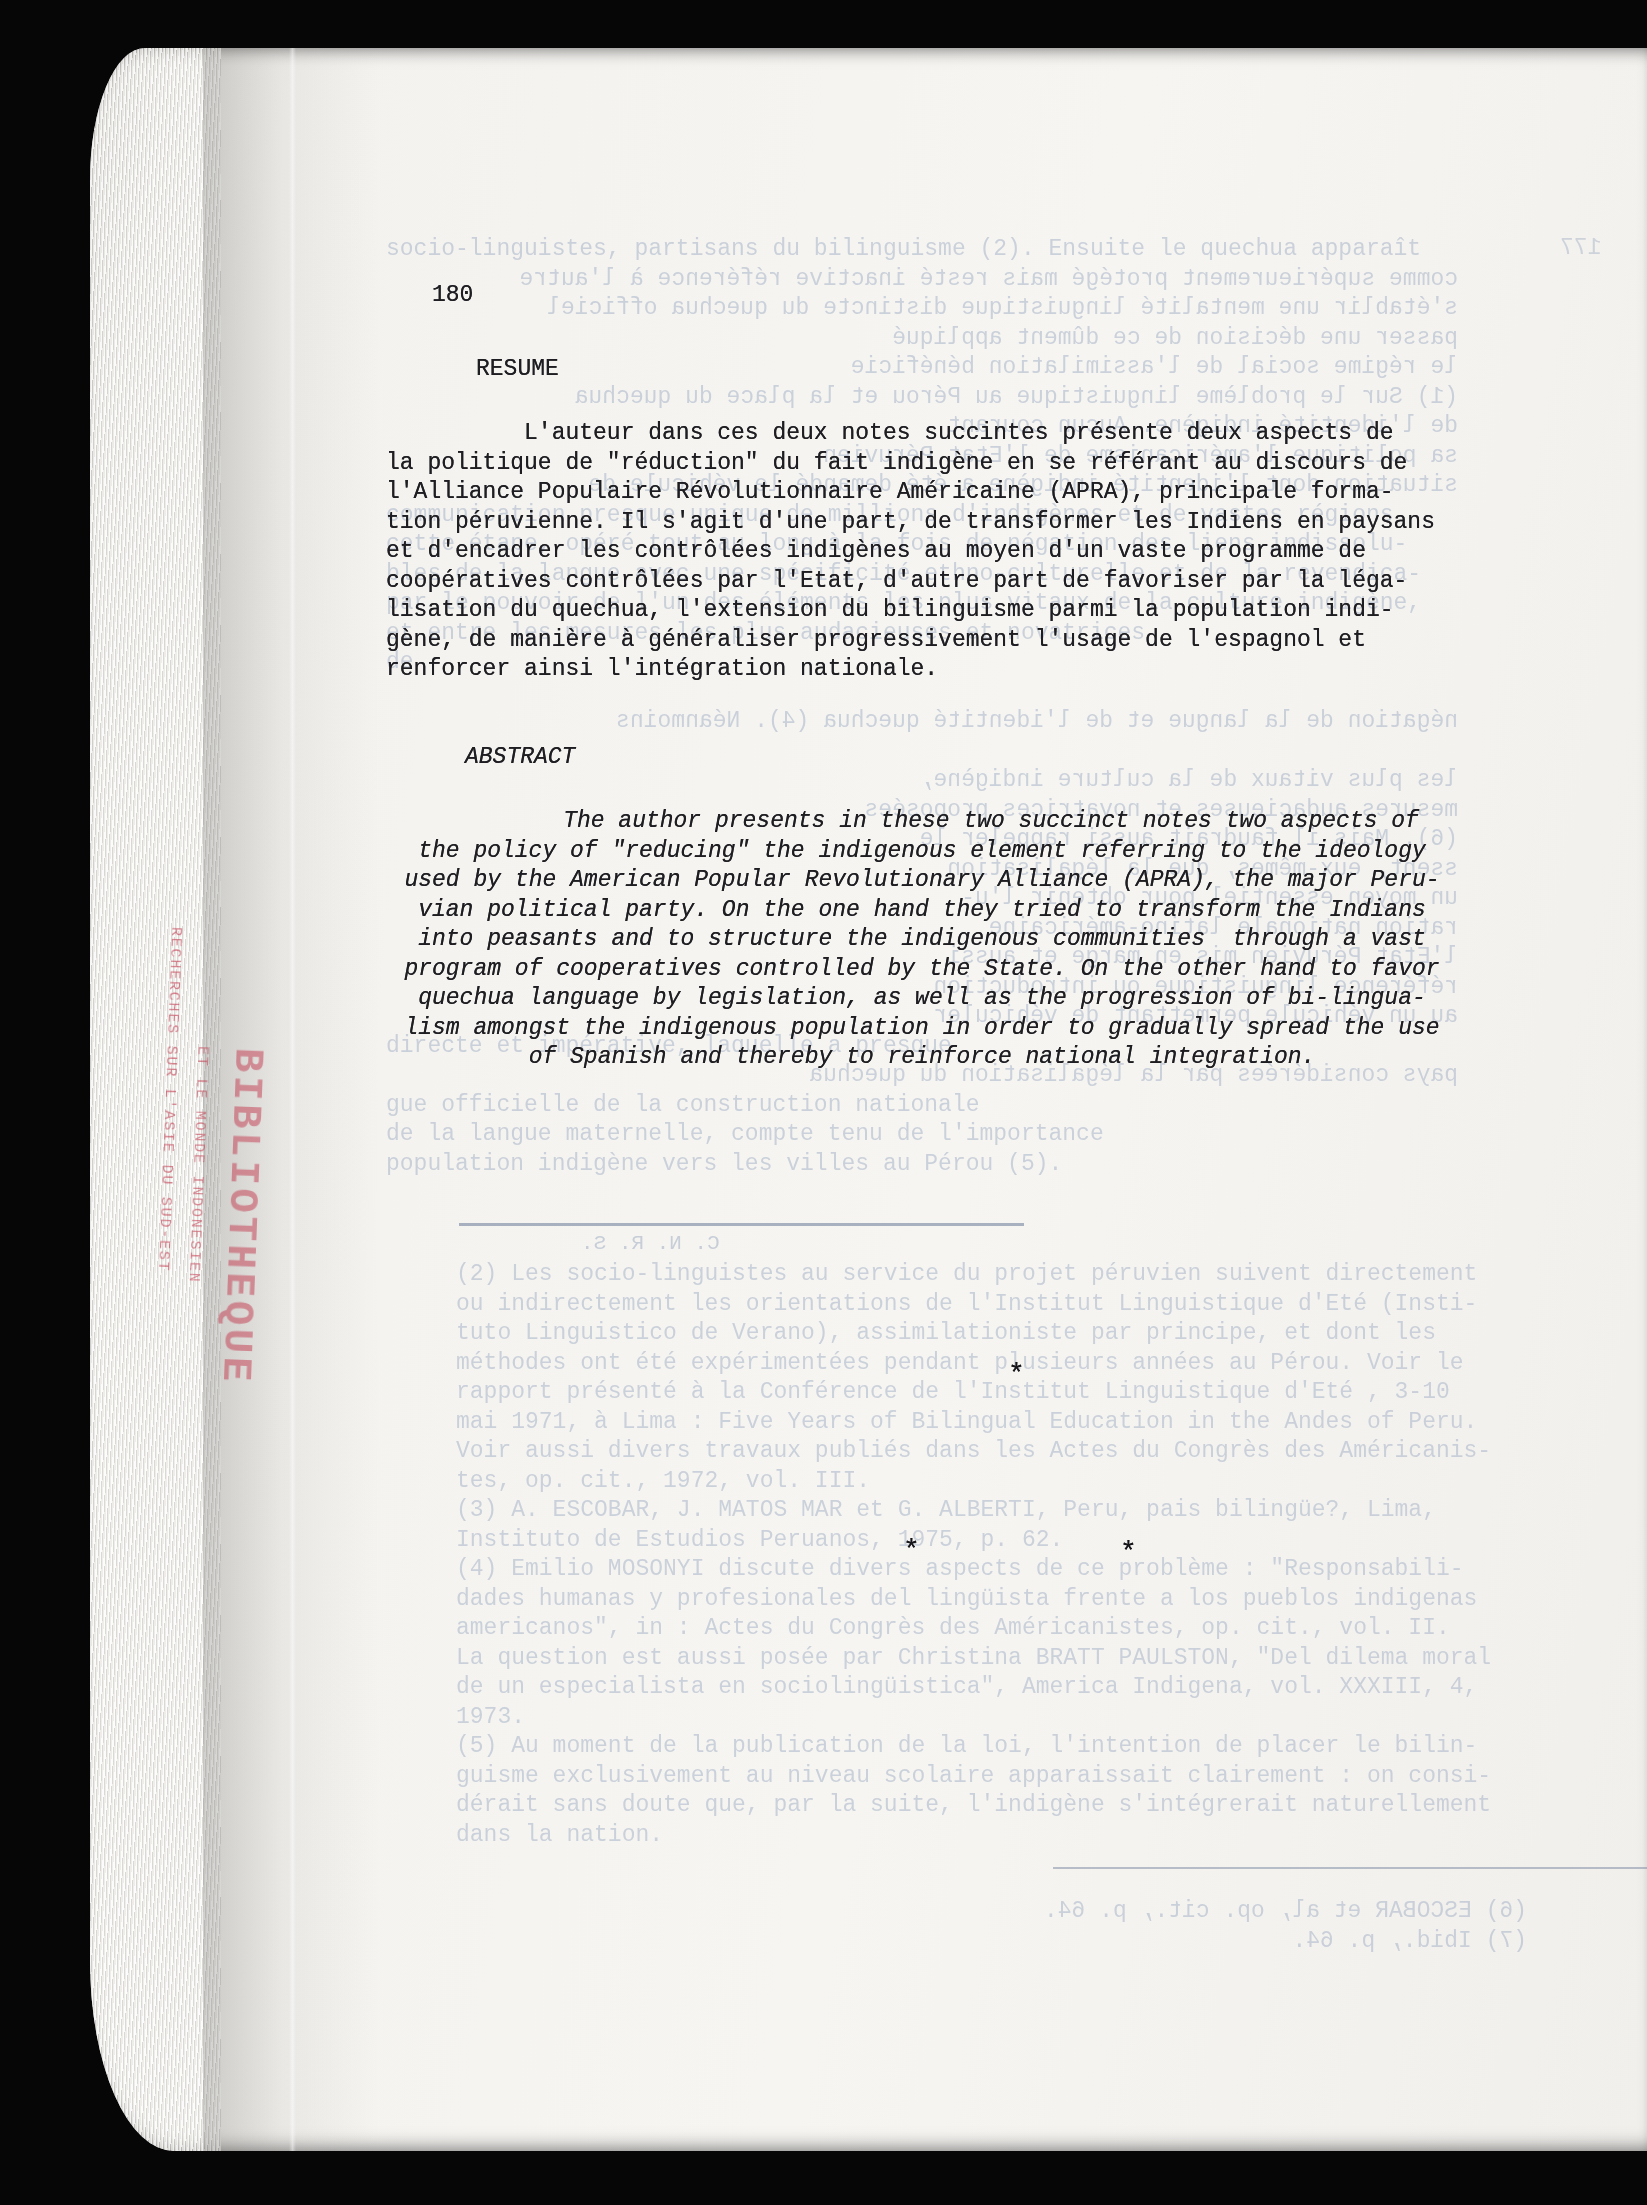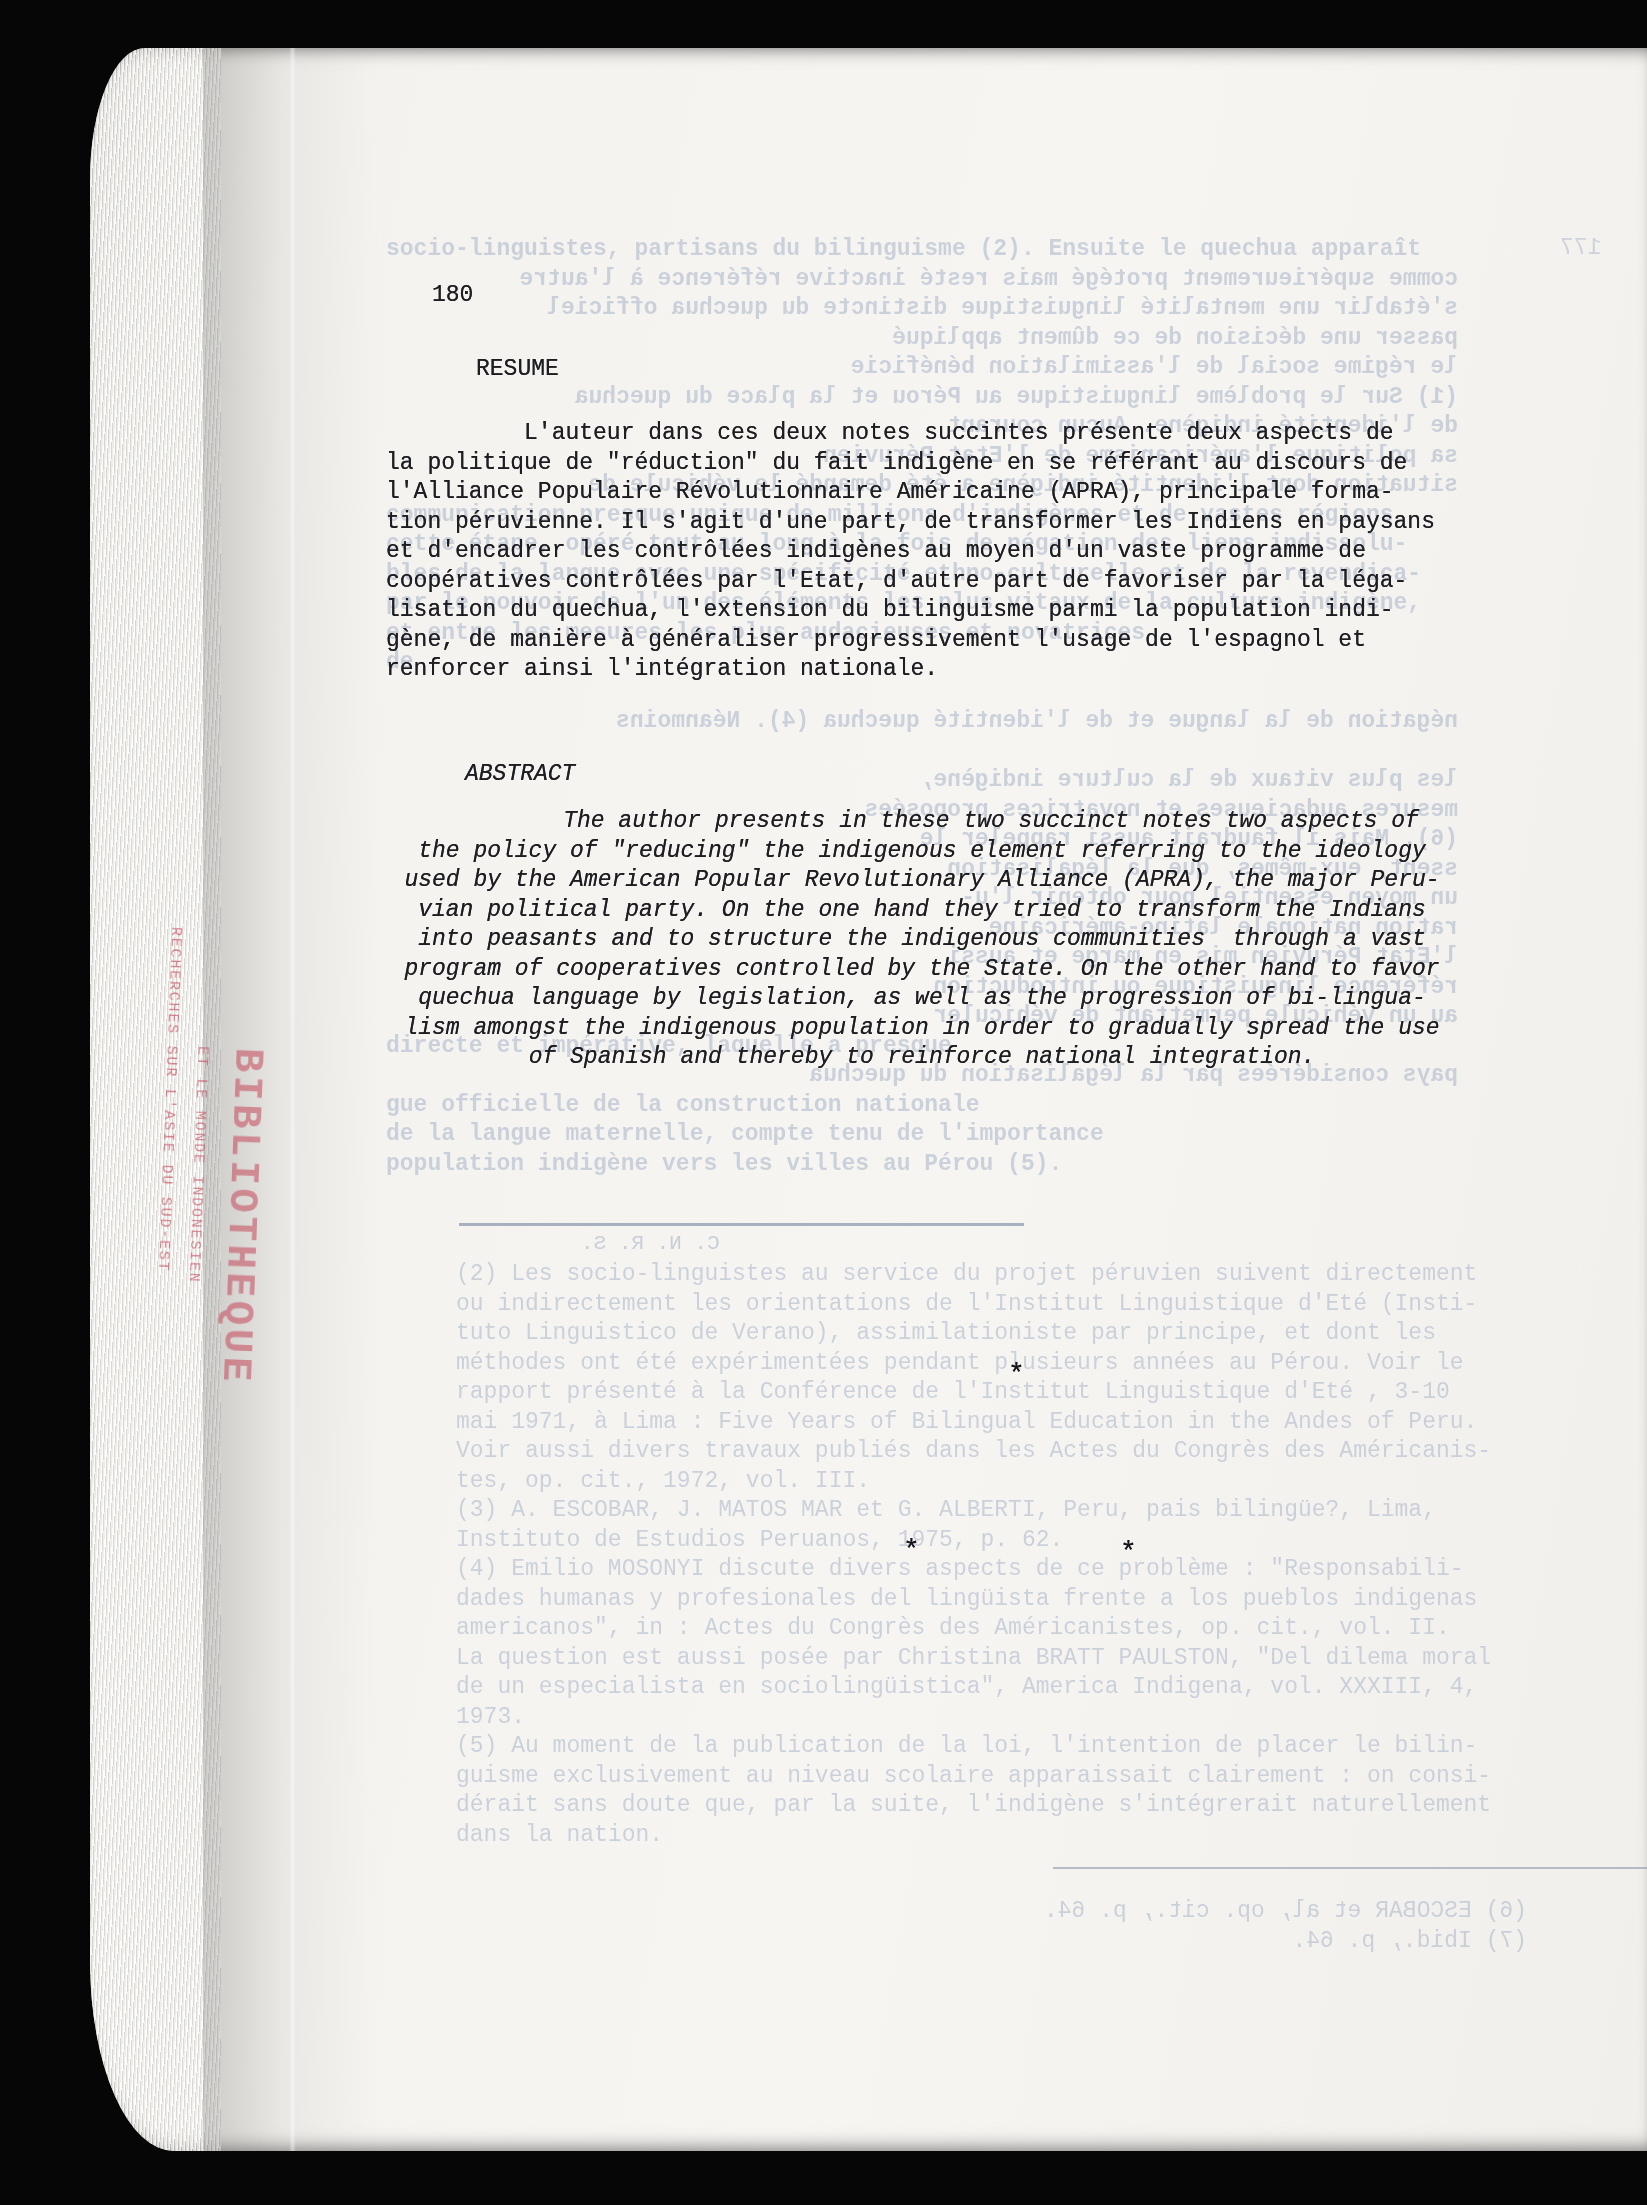--- a/index.html
+++ b/index.html
@@ -41,37 +41,37 @@
   }
   .stamp-small-1 { left:111px; top:875px;  font-size:15px; letter-spacing:1.8px; opacity:.62; }
   .stamp-small-2 { left:142px; top:993px; font-size:15px; letter-spacing:1.8px; opacity:.58; }
   .stamp-big     { left:173px; top:993px; font-size:41px; letter-spacing:3.5px; opacity:.5; font-weight:bold; }
   
   .line { white-space:pre; height:29.5px; line-height:29.5px; font-size:23px; }
   .block { position:absolute; }
   
   .ghost { color:#a9b5c8; opacity:.55; filter:blur(0.5px); }
   .ghost .mirror, .ghost.mirror { transform:scaleX(-1); }
-  .ghost-stream   { left:296px;  top:187px;  width:1072px;font-weight:bold; }
+  .ghost-stream   { left:296px;  top:187px;  width:1072px; }
   .ghost-footnotes{ left:366px;  top:1212px; width:1266px; }
   .ghost-rule-mid { left:369px;  top:1175px; width:565px; height:2.6px;
                     background:rgba(116,132,158,.6); position:absolute; filter:blur(0.4px); }
   .ghost-cnrs     { position:absolute; left:491px; top:1184px; font-size:21px;
                     color:#a9b5c8; opacity:.6; filter:blur(0.4px); transform:scaleX(-1); white-space:pre; }
   .ghost-rule-bot { left:963px; top:1819px; width:664px; height:1.8px;
                     background:rgba(120,136,162,.5); position:absolute; filter:blur(0.4px); }
   .ghost-botnotes { position:absolute; left:978px; top:1849px; width:459px;
                     color:#a9b5c8; opacity:.55; filter:blur(0.5px); transform:scaleX(-1); }
   .ghost-pagenum  { position:absolute; left:1470px; top:187px; font-size:23px;
                     color:#a9b5c8; opacity:.5; filter:blur(0.5px); transform:scaleX(-1); white-space:pre; }
   
   .ink { color:#1e1e22; text-shadow:0 0 0.5px rgba(25,25,30,.85); }
   .page-number { left:342px; top:233px; }
   .resume-head { left:386px; top:307px; }
-  .abstract-head { left:375px; top:712px; font-style:italic; }
+  .abstract-head { left:375px; top:695px; font-style:italic; }
   .para-fr { left:296px; top:371px; width:1072px; }
   .para-en { left:296px; top:759px; width:1072px; font-style:italic;text-align:center; }
   .asterisk { position:absolute; font-size:28px; color:#15151a; text-shadow:0 0 0.5px rgba(20,20,25,.9); }
   .ast-1 { left:918px; top:1311px; }
   .ast-2 { left:813px;  top:1487px; }
   .ast-3 { left:1030px; top:1489px; }
 </style>
 </head>
 <body>
 

